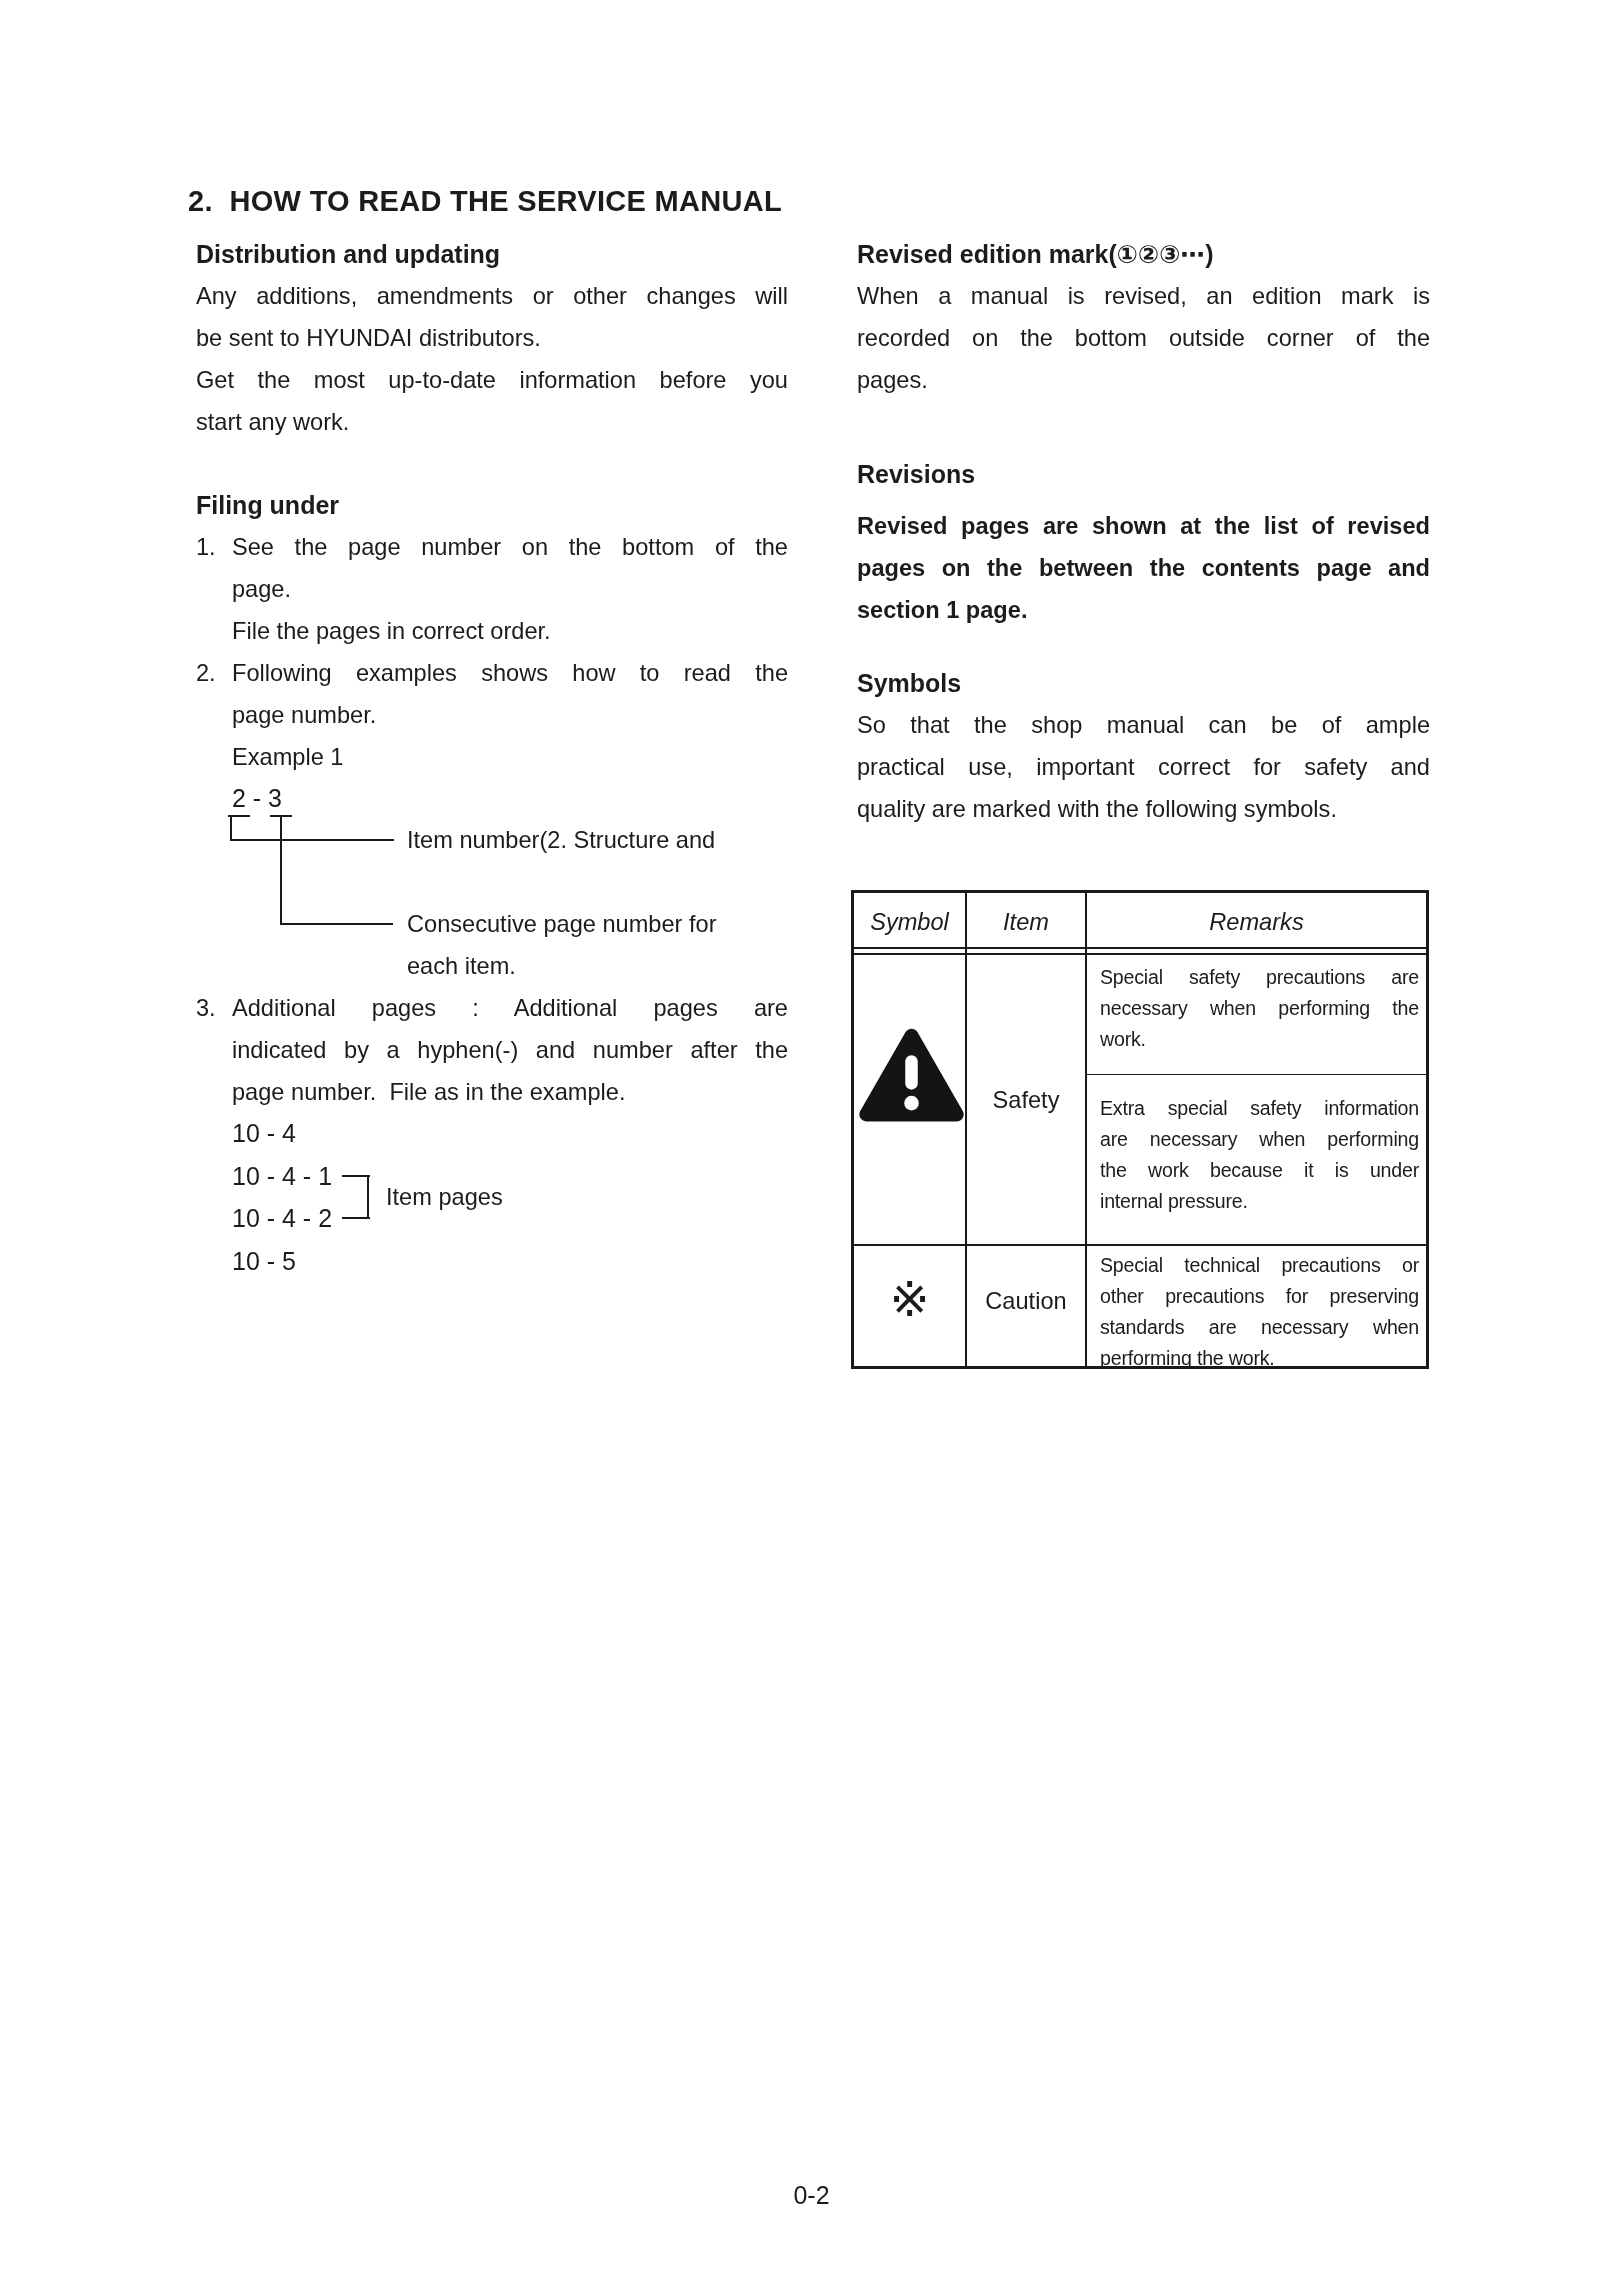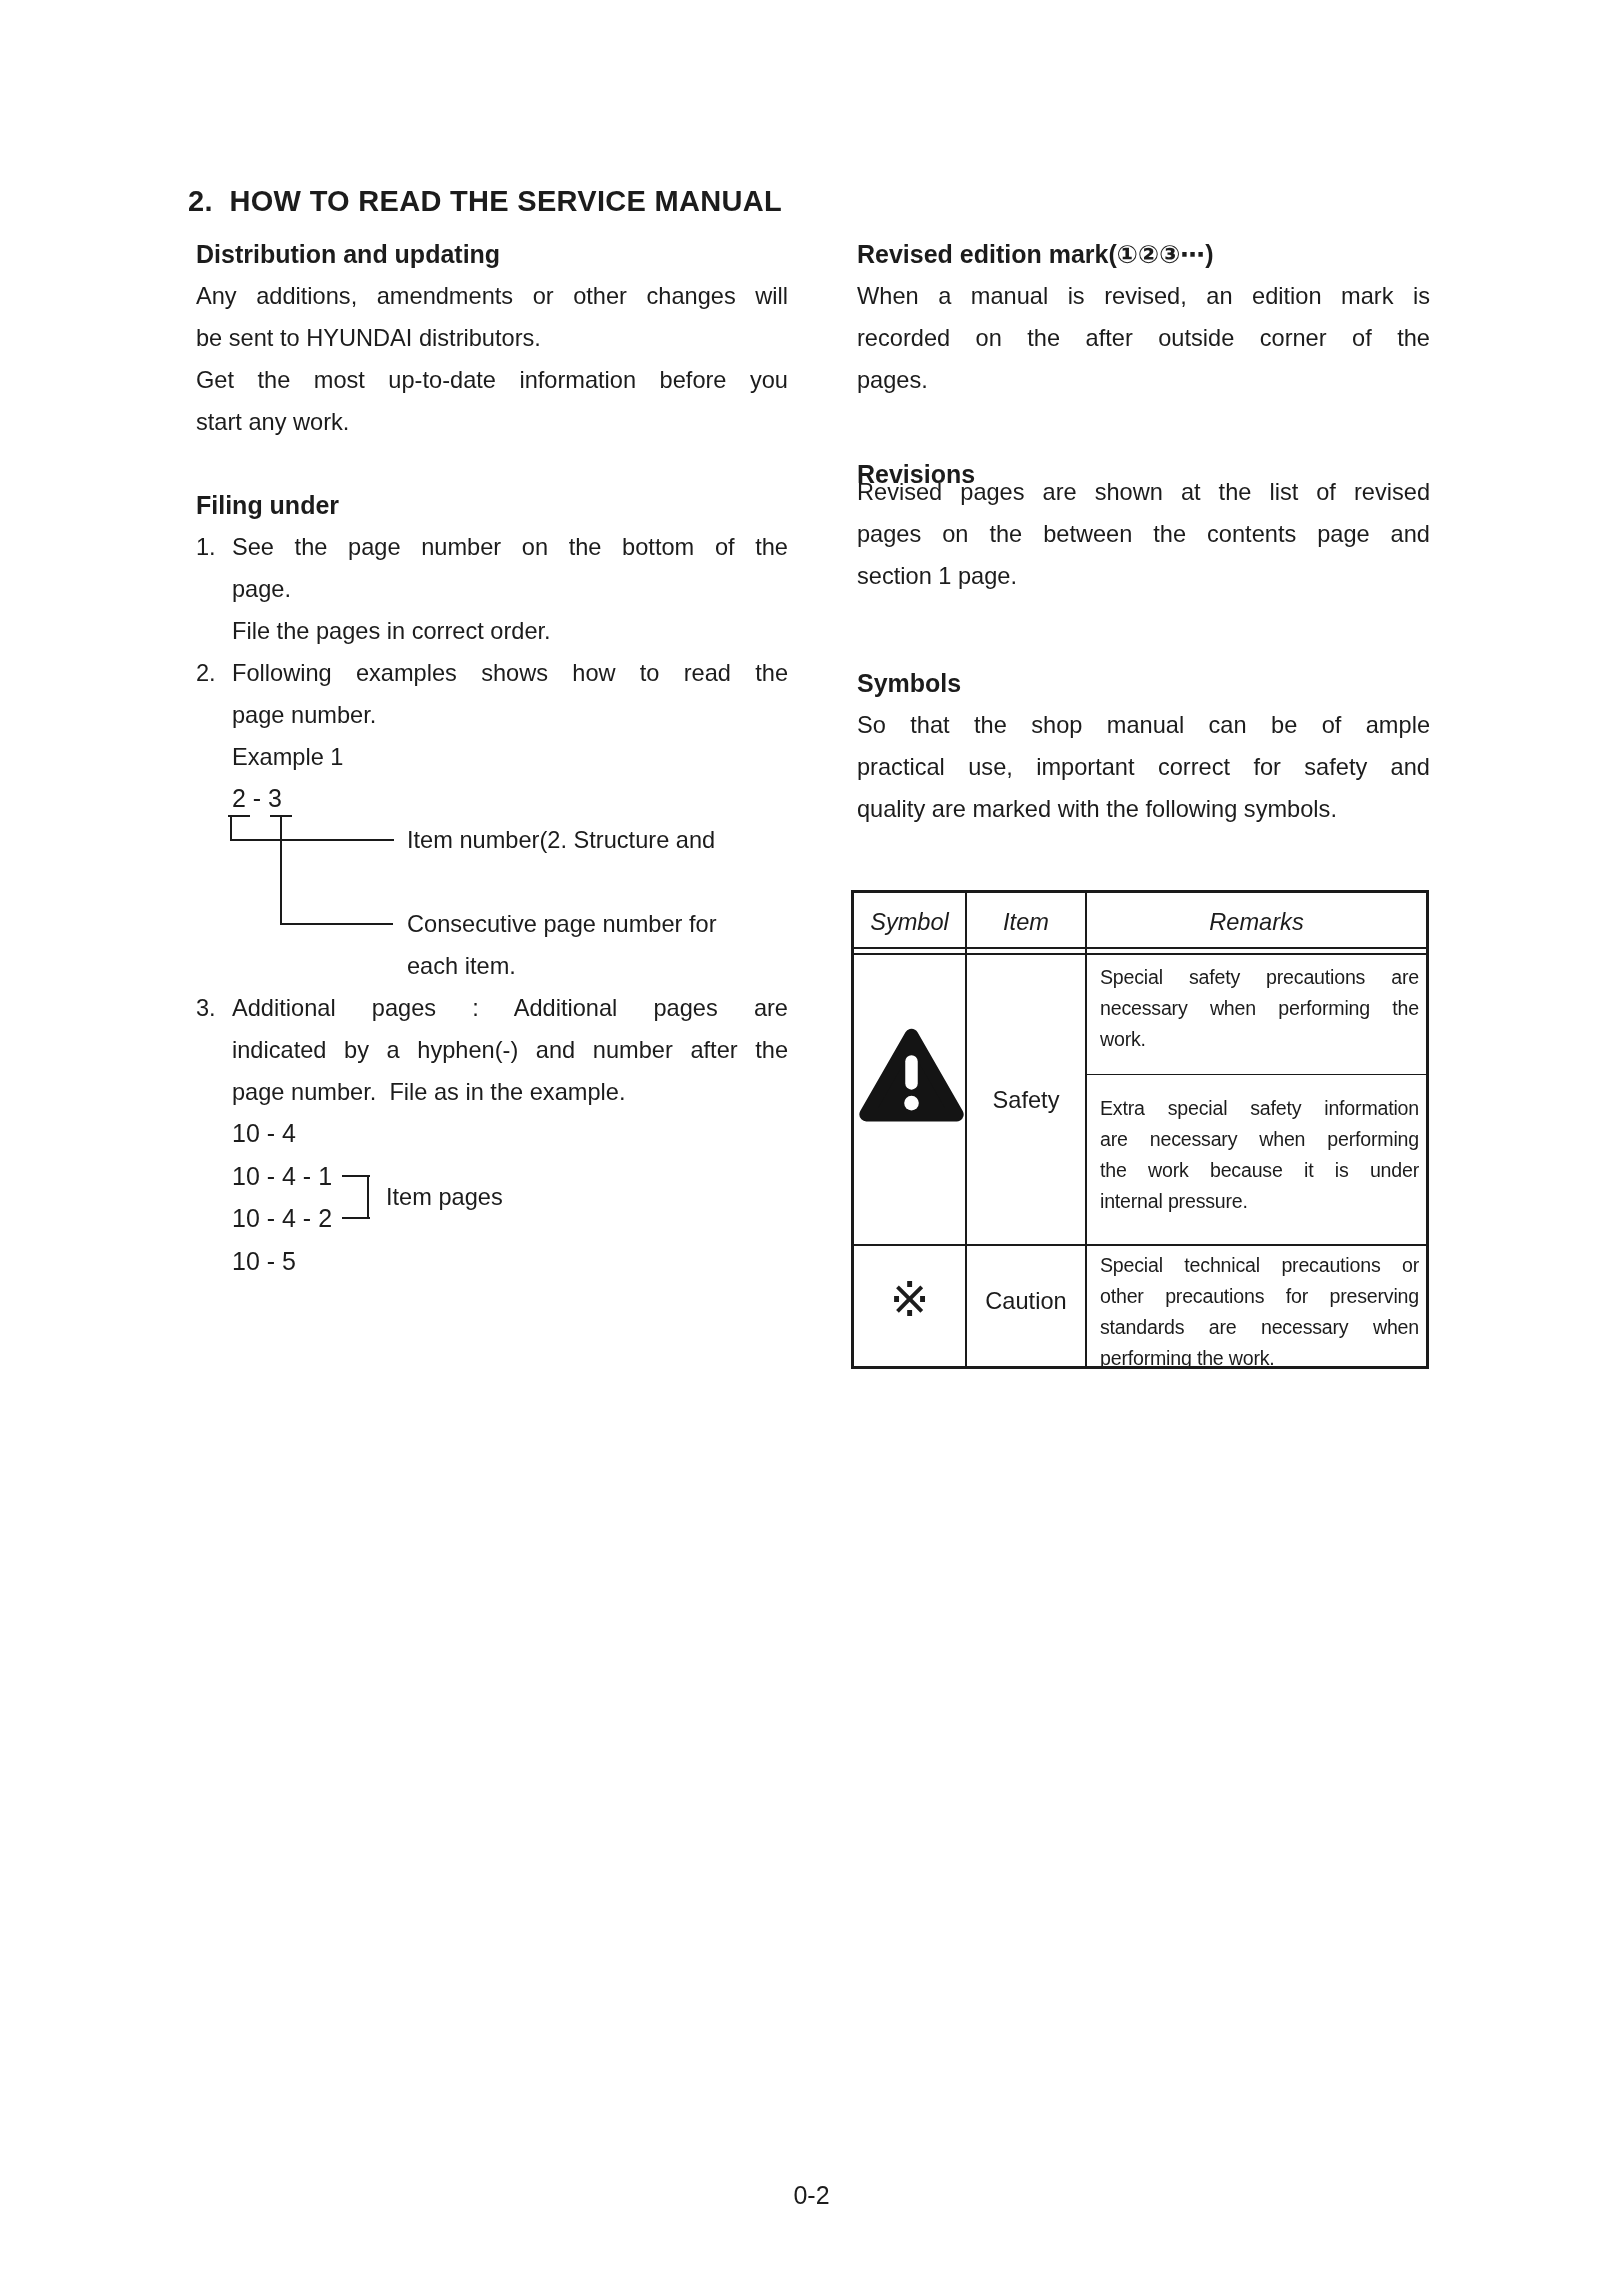--- a/index.html
+++ b/index.html
@@ -84,26 +84,26 @@
   <div class="abs ln code" style="left:232px; top:1240px; width:196px;">10 - 5</div>
 
   <div class="abs rule" style="left:342px; top:1175px; width:27.5px; height:2px;"></div>
   <div class="abs rule" style="left:367px; top:1175px; width:2px; height:44px;"></div>
   <div class="abs rule" style="left:342px; top:1217px; width:27.5px; height:2px;"></div>
   <div class="abs ln" style="left:386px; top:1176px; width:262px;">Item pages</div>
 
   <div class="abs hd" style="left:857px; top:233px; width:573px;">Revised edition mark(①②③⋯)</div>
   <div class="abs" style="left:857px; top:275px; width:573px;">
     <div class="ln j">When a manual is revised, an edition mark is</div>
-    <div class="ln j">recorded on the after outside corner of the</div>
+    <div class="ln j">recorded on the bottom outside corner of the</div>
     <div class="ln">pages.</div>
   </div>
 
   <div class="abs hd" style="left:857px; top:453px; width:573px;">Revisions</div>
-  <div class="abs" style="left:857px; top:471px; width:573px;">
+  <div class="abs" style="left:857px; top:505px; width:573px;font-weight:bold;">
     <div class="ln j">Revised pages are shown at the list of revised</div>
     <div class="ln j">pages on the between the contents page and</div>
     <div class="ln">section 1 page.</div>
   </div>
 
   <div class="abs hd" style="left:857px; top:662px; width:573px;">Symbols</div>
   <div class="abs" style="left:857px; top:704px; width:573px;">
     <div class="ln j">So that the shop manual can be of ample</div>
     <div class="ln j">practical use, important correct for safety and</div>
     <div class="ln">quality are marked with the following symbols.</div>

